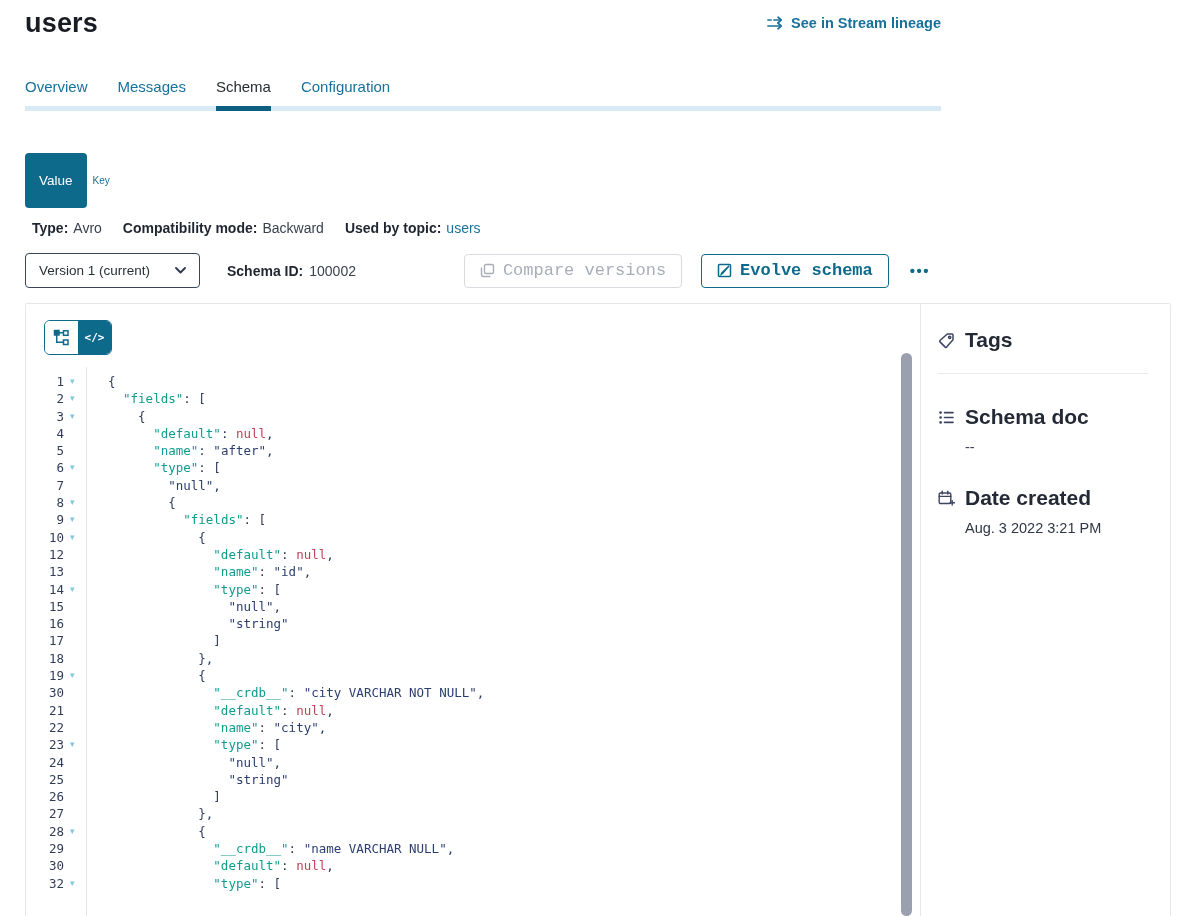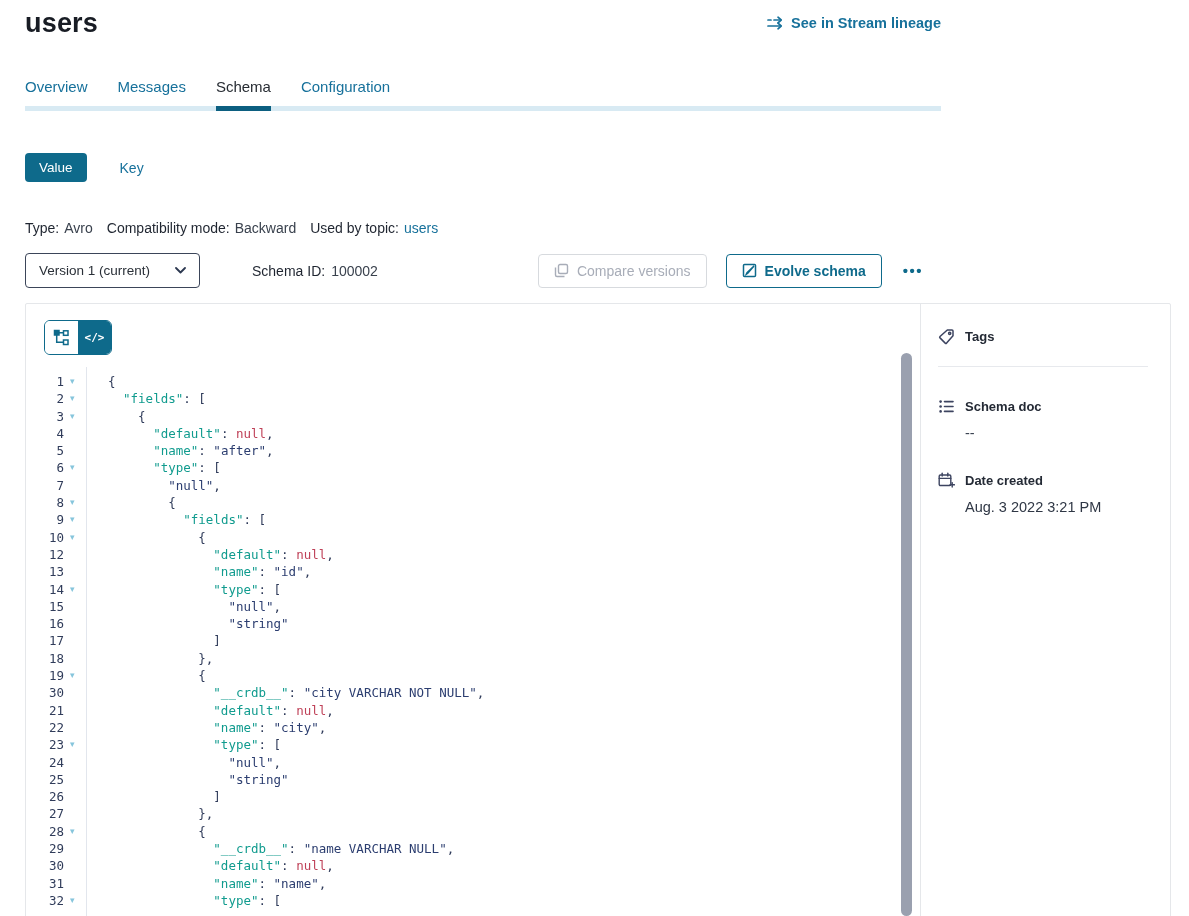--- a/index.html
+++ b/index.html
@@ -24,38 +24,38 @@
   
   .tabs{position:absolute;top:78px;left:0;right:0;display:flex;gap:30px;}
   .tabs::after{content:"";position:absolute;left:0;right:0;bottom:0;height:5px;background:var(--tabbar-light);}
   .tab{position:relative;font-size:15px;font-weight:500;color:var(--link);padding-bottom:16px;cursor:pointer;z-index:1;}
   .tab.active{color:#272c33;}
   .tab.active::after{content:"";position:absolute;left:0;right:0;bottom:0;height:5px;background:var(--tabbar-active);z-index:2;}
 
   
   .vk-row{position:absolute;top:153px;left:0;display:flex;align-items:center;}
   .value-btn{background:var(--accent);color:#fff;border:none;border-radius:4px;font-size:13.5px;
-    font-family:inherit;padding:7px 14px;cursor:pointer;}
-  .key-btn{background:none;border:none;color:var(--link);font-size:14px;font-family:inherit;margin-left:27px;cursor:pointer;}
+    font-family:inherit;padding:20px 14px;cursor:pointer;}
+  .key-btn{background:none;border:none;color:var(--link);font-size:10px;font-family:inherit;cursor:pointer;}
 
   
   .meta-row{position:absolute;top:220px;left:0;display:flex;gap:14px;font-size:14px;}
   .meta-item{display:flex;gap:5px;align-items:baseline;}
-  .meta-label{font-weight:400;color:#1f2530;}
+  .meta-label{font-weight:700;color:#1f2530;margin-left:7px;}
   .meta-value{color:#39414d;}
   .meta-value.link{color:var(--link);cursor:pointer;}
 
   
-  .controls-row{position:absolute;top:253px;left:0;right:16px;display:flex;align-items:center;gap:32px;}
+  .controls-row{position:absolute;top:253px;left:0;right:9px;display:flex;align-items:center;}
   .version-select{width:175px;height:35px;border:1px solid #3b4559;border-radius:4px;background:#fff;
     display:flex;align-items:center;justify-content:space-between;padding:0 13px;font-size:13.5px;color:#2a3038;cursor:pointer;}
   .schema-id{margin-left:20px;font-size:14px;display:flex;gap:6px;align-items:baseline;}
   .btn-group{margin-left:auto;display:flex;align-items:center;gap:19px;}
   .btn{display:flex;align-items:center;gap:8px;height:34px;padding:0 15px;border-radius:4px;background:#fff;
-    font-family:Liberation Sans, sans-serif;font-size:14px;cursor:pointer;}
+    font-family:Liberation Mono, monospace;font-size:17px;cursor:pointer;}
   .btn-disabled{color:#a8adb8;border:1px solid #d7dade;font-weight:500;cursor:default;}
   .btn-primary-outline{color:var(--accent);border:1px solid var(--accent);font-weight:600;}
   .more-btn{background:none;border:none;color:var(--accent);font-size:15px;font-weight:700;letter-spacing:1.5px;cursor:pointer;padding:0 2px;}
 
   
   .panel{position:absolute;top:303px;left:0;width:1146px;height:620px;border:1px solid var(--border);
     border-radius:2px;display:flex;background:#fff;}
   .code-col{position:relative;width:894px;flex:none;}
   .view-toggle{position:absolute;top:16px;left:18px;display:flex;border:1px solid var(--accent);border-radius:6px;overflow:hidden;}
   .vt-btn{width:33px;height:33px;display:flex;align-items:center;justify-content:center;border:none;cursor:pointer;padding:0;}
@@ -73,21 +73,21 @@
   .tk-s{color:var(--code-str);}
   .tk-x{color:var(--code-null);}
   .tk-p{color:var(--code-punct);}
 
   .code-scrollbar{position:absolute;top:49px;bottom:6px;right:8px;width:11px;}
   .code-scroll-thumb{position:absolute;top:0;bottom:0;left:0;right:0;background:#9aa0af;border-radius:6px;}
 
   
   .sidebar{flex:1;border-left:1px solid var(--border);padding:24px 22px 0 17px;}
   .side-head{display:flex;align-items:center;gap:10px;}
-  .side-title{font-size:13px;font-weight:700;color:#242a35;}
+  .side-title{font-size:21px;font-weight:700;color:#242a35;}
   .side-head svg{display:block;flex:none;}
   .tags-input{display:block;margin:17px 0 0 27px;width:calc(100% - 27px);border:none;outline:none;
     border-bottom:1px solid #474e66;font-family:inherit;font-size:14.5px;color:#2a3038;padding:0 0 9px 0;background:transparent;}
   .tags-input::placeholder{color:#9aa0ab;}
   .side-divider{border:none;border-top:1px solid #e7e9ed;margin:21px 0 0 0;}
   .side-sec{margin-top:31px;}
   .side-value{margin:10px 0 0 27px;font-size:14.5px;color:#3c4453;}
   .side-value.date{color:#2f3745;}
 </style>
 </head>
@@ -216,21 +216,20 @@
             <div class="cline"><span class="lnum">21</span><span class="ctext" style="padding-left: 14ch;"><span class="tk-k">"default"</span><span class="tk-p">: </span><span class="tk-x">null</span><span class="tk-p">,</span></span></div>
             <div class="cline"><span class="lnum">22</span><span class="ctext" style="padding-left: 14ch;"><span class="tk-k">"name"</span><span class="tk-p">: </span><span class="tk-s">"city"</span><span class="tk-p">,</span></span></div>
             <div class="cline"><span class="lnum">23</span><span class="fold">▾</span><span class="ctext" style="padding-left: 14ch;"><span class="tk-k">"type"</span><span class="tk-p">: [</span></span></div>
             <div class="cline"><span class="lnum">24</span><span class="ctext" style="padding-left: 16ch;"><span class="tk-s">"null"</span><span class="tk-p">,</span></span></div>
             <div class="cline"><span class="lnum">25</span><span class="ctext" style="padding-left: 16ch;"><span class="tk-s">"string"</span></span></div>
             <div class="cline"><span class="lnum">26</span><span class="ctext" style="padding-left: 14ch;"><span class="tk-p">]</span></span></div>
             <div class="cline"><span class="lnum">27</span><span class="ctext" style="padding-left: 12ch;"><span class="tk-p">},</span></span></div>
             <div class="cline"><span class="lnum">28</span><span class="fold">▾</span><span class="ctext" style="padding-left: 12ch;"><span class="tk-p">{</span></span></div>
             <div class="cline"><span class="lnum">29</span><span class="ctext" style="padding-left: 14ch;"><span class="tk-k">"__crdb__"</span><span class="tk-p">: </span><span class="tk-s">"name VARCHAR NULL"</span><span class="tk-p">,</span></span></div>
             <div class="cline"><span class="lnum">30</span><span class="ctext" style="padding-left: 14ch;"><span class="tk-k">"default"</span><span class="tk-p">: </span><span class="tk-x">null</span><span class="tk-p">,</span></span></div>
-            <div class="cline"><span class="lnum">31</span><span class="ctext" style="padding-left: 14ch;"><span class="tk-k">"name"</span><span class="tk-p">: </span><span class="tk-s">"name"</span><span class="tk-p">,</span></span></div>
             <div class="cline"><span class="lnum">32</span><span class="fold">▾</span><span class="ctext" style="padding-left: 14ch;"><span class="tk-k">"type"</span><span class="tk-p">: [</span></span></div>
           </div>
       </div>
 
       <div class="code-scrollbar">
         <div class="code-scroll-thumb"></div>
       </div>
     </div>
 
     <div class="sidebar">

